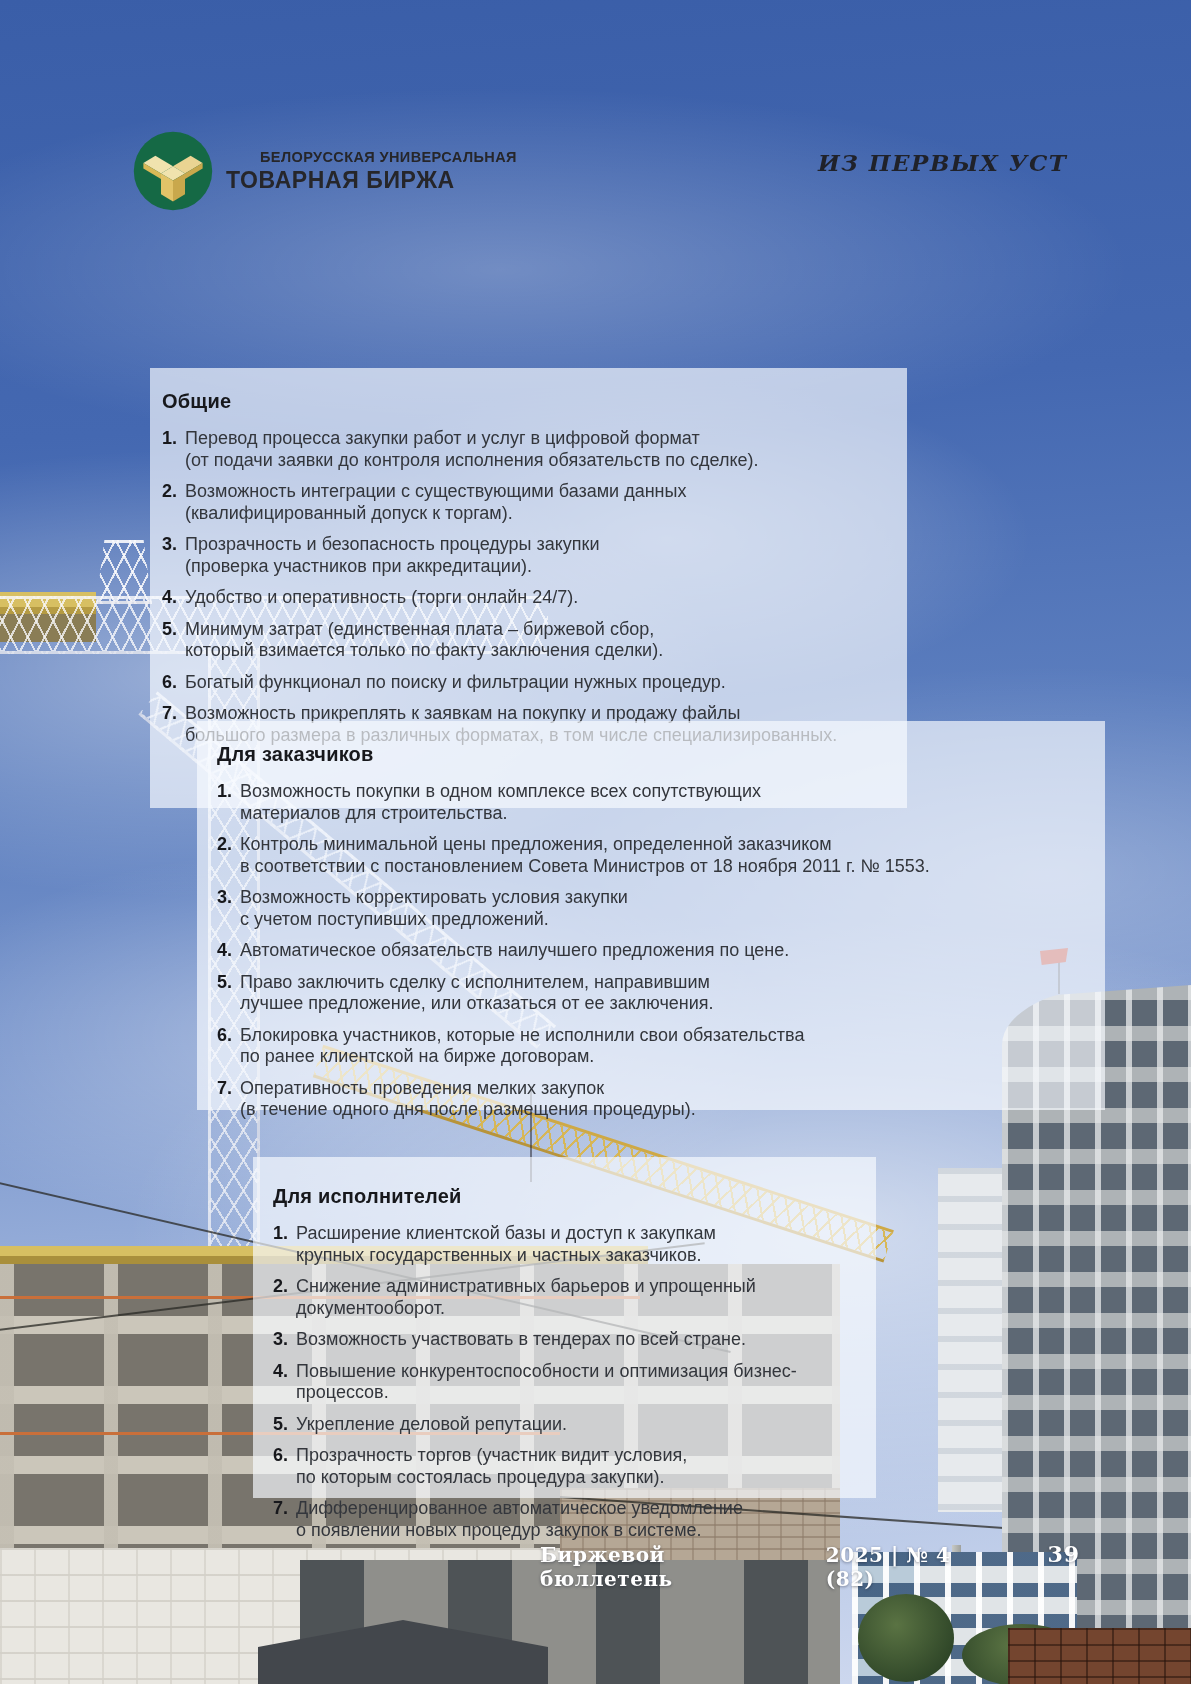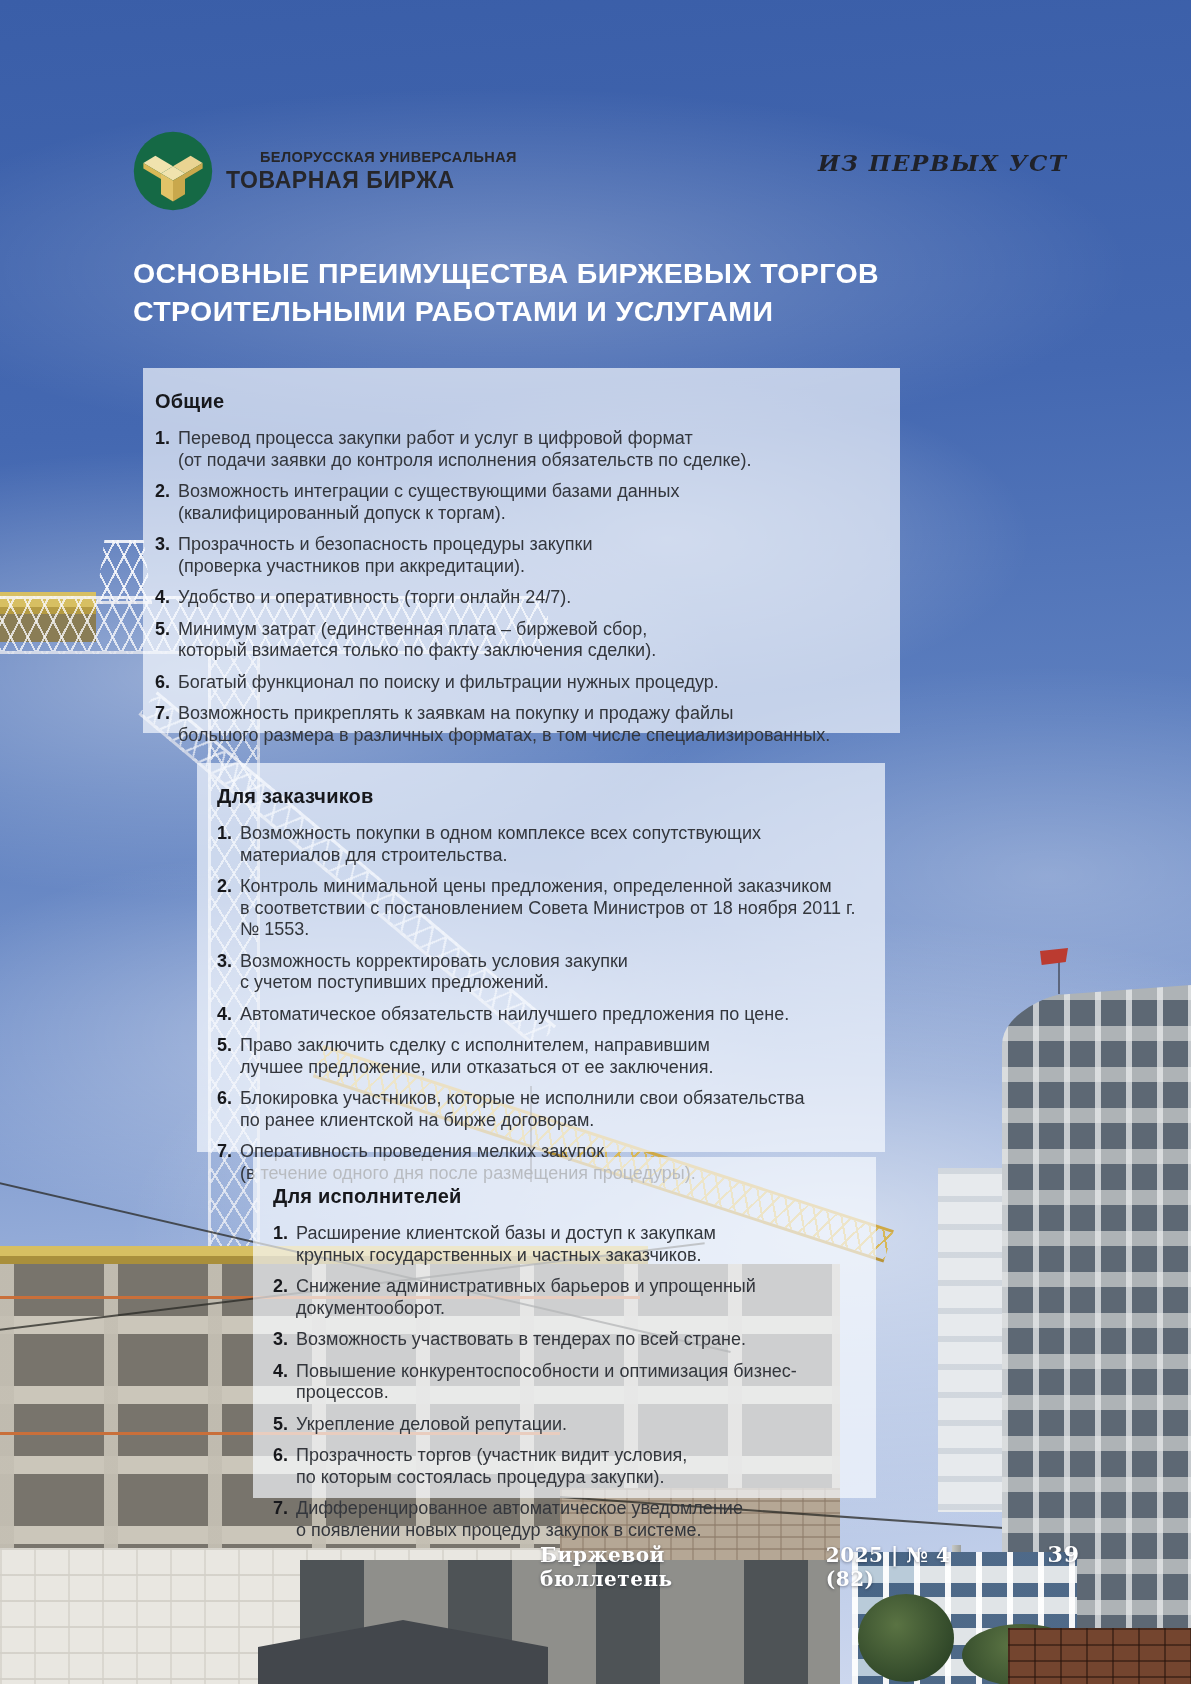--- a/index.html
+++ b/index.html
@@ -175,26 +175,22 @@
       <polygon points="50,62 65,53 65,79 50,88" fill="#c9a84c"></polygon>
     </svg>
     <div class="logo-text">
       <div class="logo-line1">БЕЛОРУССКАЯ УНИВЕРСАЛЬНАЯ</div>
       <div class="logo-line2">ТОВАРНАЯ БИРЖА</div>
     </div>
   </div>
 
   <div class="abs kicker" style="left:818px;top:149px;font-style:italic;">ИЗ ПЕРВЫХ УСТ</div>
 
-  <div class="abs page-title" style="left:133px;top:254px;width:800px;">
-    <div>ОСНОВНЫЕ ПРЕИМУЩЕСТВА БИРЖЕВЫХ ТОРГОВ</div>
-    <div>СТРОИТЕЛЬНЫМИ РАБОТАМИ И УСЛУГАМИ</div>
-  </div>
-
-  <div class="abs panel" style="left:143px;top:368px;width:757px;height:365px;padding-left:12px;">
+
+  <div class="abs panel" style="left:150px;top:368px;width:757px;height:440px;padding-left:12px;">
     <h2>Общие</h2>
     <ol>
       <li>
           <span class="item-num">1.</span>
           <span class="item-text">Перевод процесса закупки работ и услуг в цифровой формат
 (от подачи заявки до контроля исполнения обязательств по сделке).</span>
         </li>
       <li>
           <span class="item-num">2.</span>
           <span class="item-text">Возможность интеграции с существующими базами данных
@@ -219,21 +215,21 @@
           <span class="item-text">Богатый функционал по поиску и фильтрации нужных процедур.</span>
         </li>
       <li>
           <span class="item-num">7.</span>
           <span class="item-text">Возможность прикреплять к заявкам на покупку и продажу файлы
 большого размера в различных форматах, в том числе специализированных.</span>
         </li>
     </ol>
   </div>
 
-  <div class="abs panel" style="left:197px;top:763px;width:688px;height:389px;">
+  <div class="abs panel" style="left:197px;top:721px;width:908px;height:389px;">
     <h2>Для заказчиков</h2>
     <ol>
       <li>
           <span class="item-num">1.</span>
           <span class="item-text">Возможность покупки в одном комплексе всех сопутствующих
 материалов для строительства.</span>
         </li>
       <li>
           <span class="item-num">2.</span>
           <span class="item-text">Контроль минимальной цены предложения, определенной заказчиком

